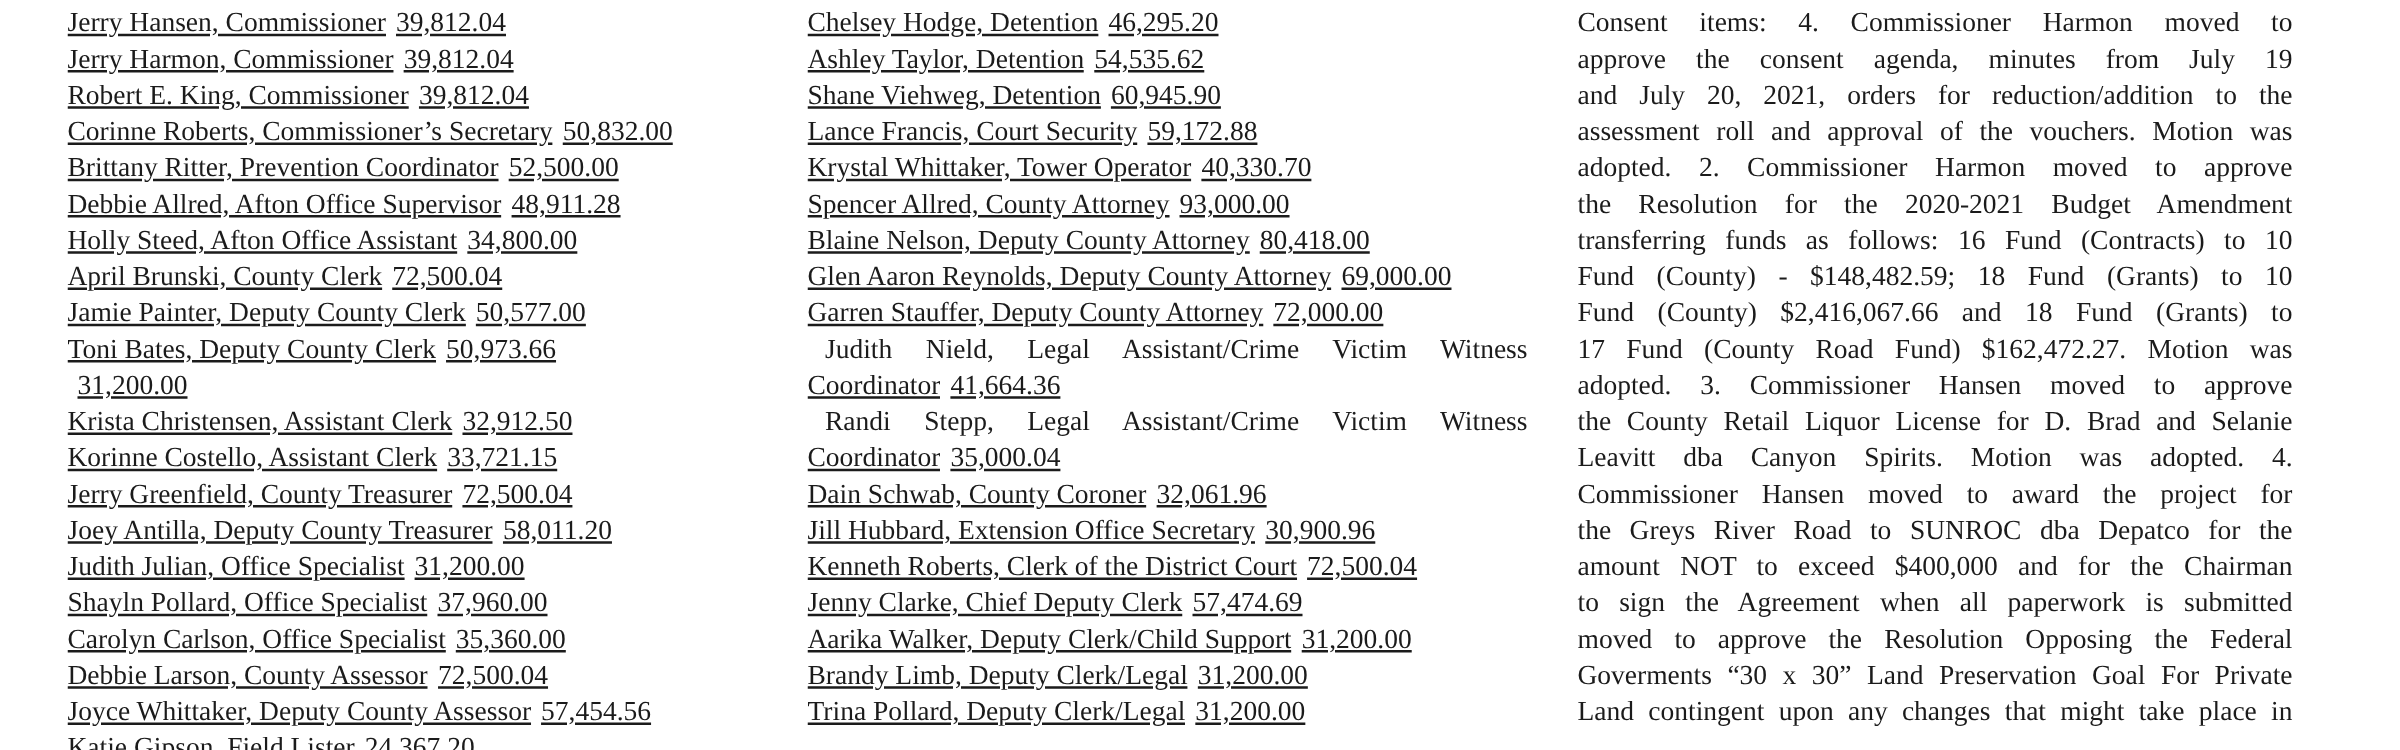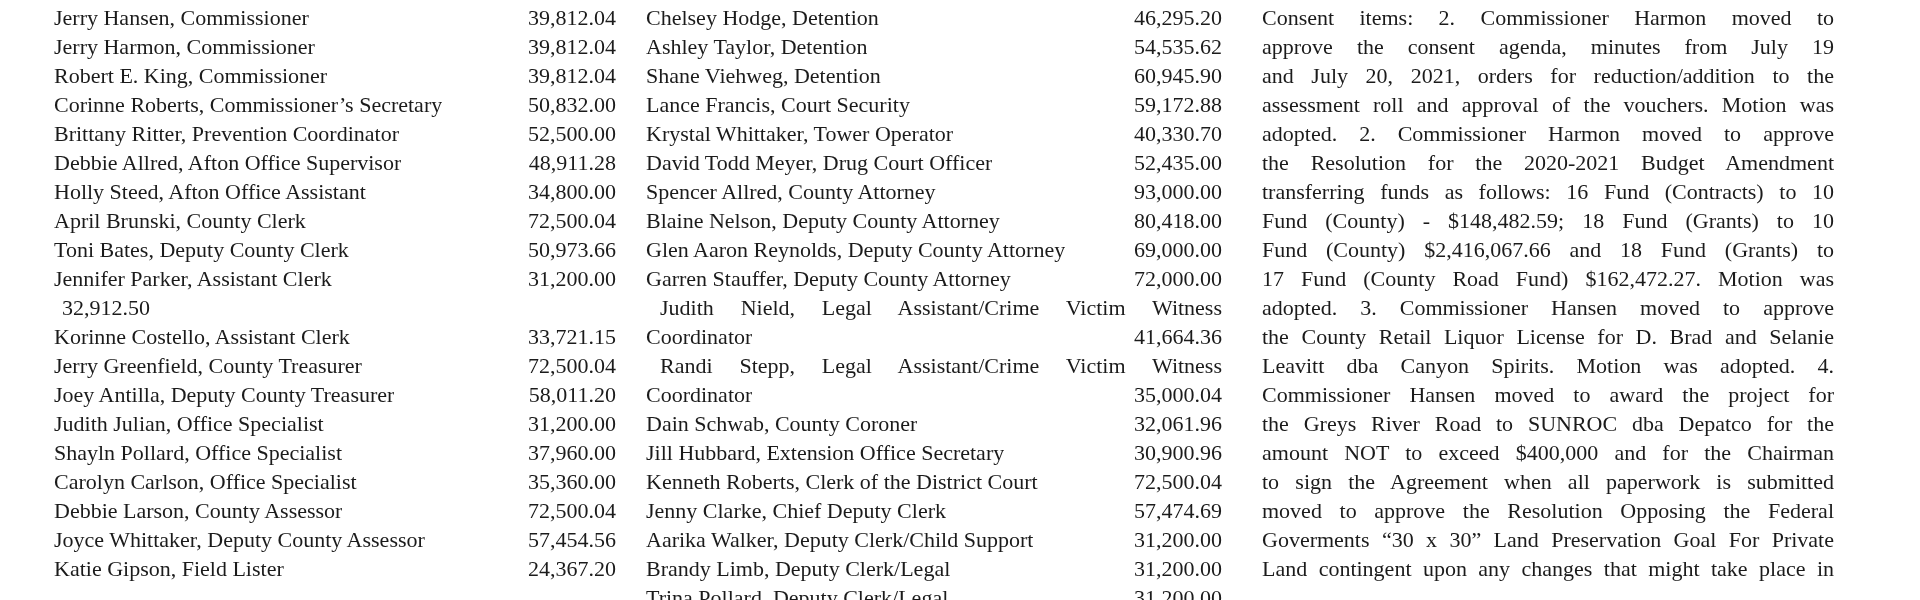--- a/index.html
+++ b/index.html
@@ -20,23 +20,24 @@
   .col {
     position: absolute;
     top: 3px;
   }
   #col-left   { left: 54px;   width: 562px; }
   #col-middle { left: 646px;  width: 576px; }
   #col-right  { left: 1262px; width: 572px; }
 
   .row {
     display: flex;
-    justify-content: space-between;
+    justify-content: flex-start;
     height: 29px;
     white-space: nowrap;
+    text-decoration: underline;
   }
   .row .nm { overflow: hidden; }
   .row .amt { padding-left: 8px; }
 
   
   .wrap-line1 {
     height: 29px;
     padding-left: 14px;
     text-align: justify;
     text-align-last: justify;
@@ -86,28 +87,32 @@
       </div>
       <div class="row">
         <span class="nm">Holly Steed, Afton Office Assistant</span>
         <span class="amt">34,800.00</span>
       </div>
       <div class="row">
         <span class="nm">April Brunski, County Clerk</span>
         <span class="amt">72,500.04</span>
       </div>
       <div class="row">
+        <span class="nm">Jamie Painter, Deputy County Clerk</span>
+        <span class="amt">50,577.00</span>
+      </div>
+      <div class="row">
         <span class="nm">Toni Bates, Deputy County Clerk</span>
         <span class="amt">50,973.66</span>
       </div>
       <div class="row">
-        <span class="nm">Jennifer Parker, Assistant Clerk</span>
-        <span class="amt">31,200.00</span>
-      </div>
-      <div class="row">
+        <span class="amt">31,200.00</span>
+      </div>
+      <div class="row">
+        <span class="nm">Krista Christensen, Assistant Clerk</span>
         <span class="amt">32,912.50</span>
       </div>
       <div class="row">
         <span class="nm">Korinne Costello, Assistant Clerk</span>
         <span class="amt">33,721.15</span>
       </div>
       <div class="row">
         <span class="nm">Jerry Greenfield, County Treasurer</span>
         <span class="amt">72,500.04</span>
       </div>
@@ -155,24 +160,20 @@
       </div>
       <div class="row">
         <span class="nm">Lance Francis, Court Security</span>
         <span class="amt">59,172.88</span>
       </div>
       <div class="row">
         <span class="nm">Krystal Whittaker, Tower Operator</span>
         <span class="amt">40,330.70</span>
       </div>
       <div class="row">
-        <span class="nm">David Todd Meyer, Drug Court Officer</span>
-        <span class="amt">52,435.00</span>
-      </div>
-      <div class="row">
         <span class="nm">Spencer Allred, County Attorney</span>
         <span class="amt">93,000.00</span>
       </div>
       <div class="row">
         <span class="nm">Blaine Nelson, Deputy County Attorney</span>
         <span class="amt">80,418.00</span>
       </div>
       <div class="row">
         <span class="nm">Glen Aaron Reynolds, Deputy County Attorney</span>
         <span class="amt">69,000.00</span>
@@ -214,21 +215,21 @@
       <div class="row">
         <span class="nm">Brandy Limb, Deputy Clerk/Legal</span>
         <span class="amt">31,200.00</span>
       </div>
       <div class="row">
         <span class="nm">Trina Pollard, Deputy Clerk/Legal</span>
         <span class="amt">31,200.00</span>
       </div>
     </div>
   <div id="col-right" class="col">
-      <div class="minutes-line">Consent items:  2. Commissioner Harmon moved to</div>
+      <div class="minutes-line">Consent items:  4. Commissioner Harmon moved to</div>
       <div class="minutes-line">approve the consent agenda, minutes from July 19</div>
       <div class="minutes-line">and July 20, 2021, orders for reduction/addition to the</div>
       <div class="minutes-line">assessment roll and approval of the vouchers.  Motion was</div>
       <div class="minutes-line">adopted.  2.  Commissioner Harmon moved to approve</div>
       <div class="minutes-line">the Resolution for the 2020-2021 Budget Amendment</div>
       <div class="minutes-line">transferring funds as follows:  16 Fund (Contracts) to 10</div>
       <div class="minutes-line">Fund (County) - $148,482.59; 18 Fund (Grants) to 10</div>
       <div class="minutes-line">Fund (County) $2,416,067.66 and 18 Fund (Grants) to</div>
       <div class="minutes-line">17 Fund (County Road Fund) $162,472.27.  Motion was</div>
       <div class="minutes-line">adopted.  3.  Commissioner Hansen moved to approve</div>

